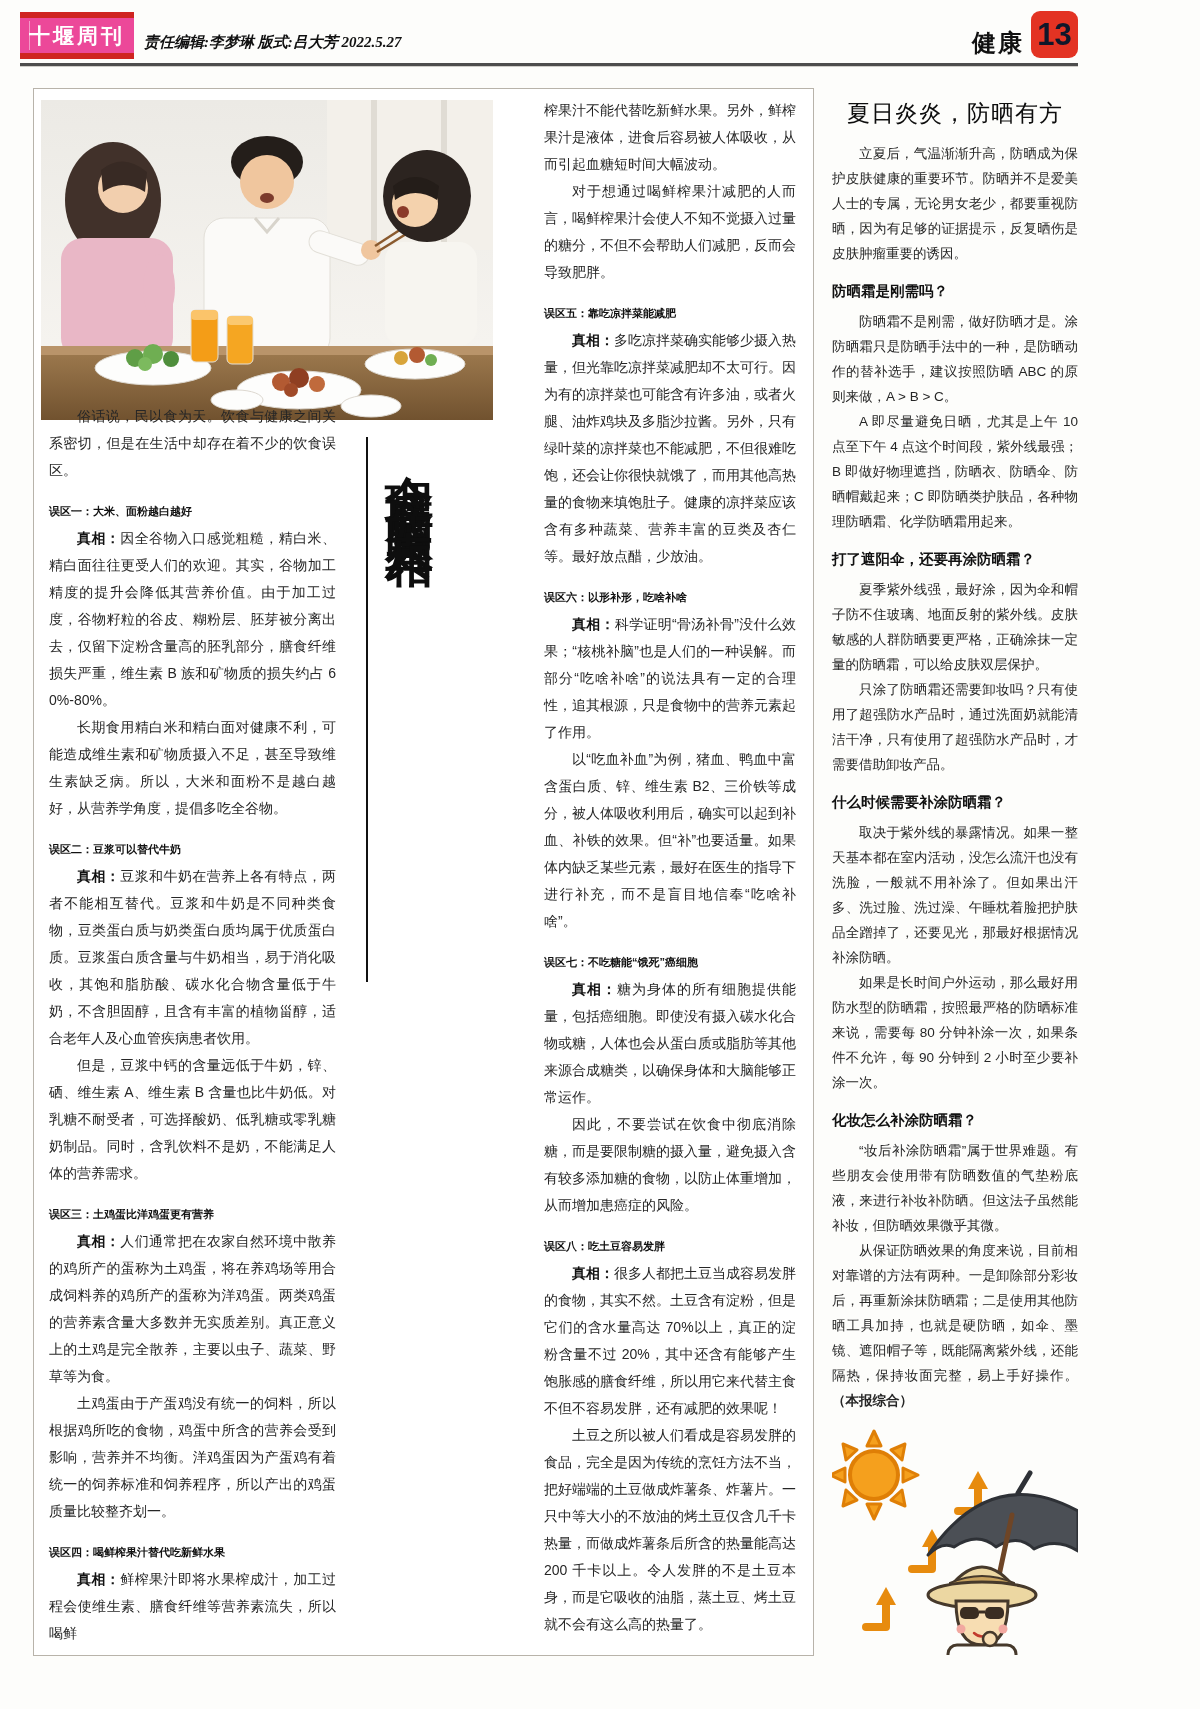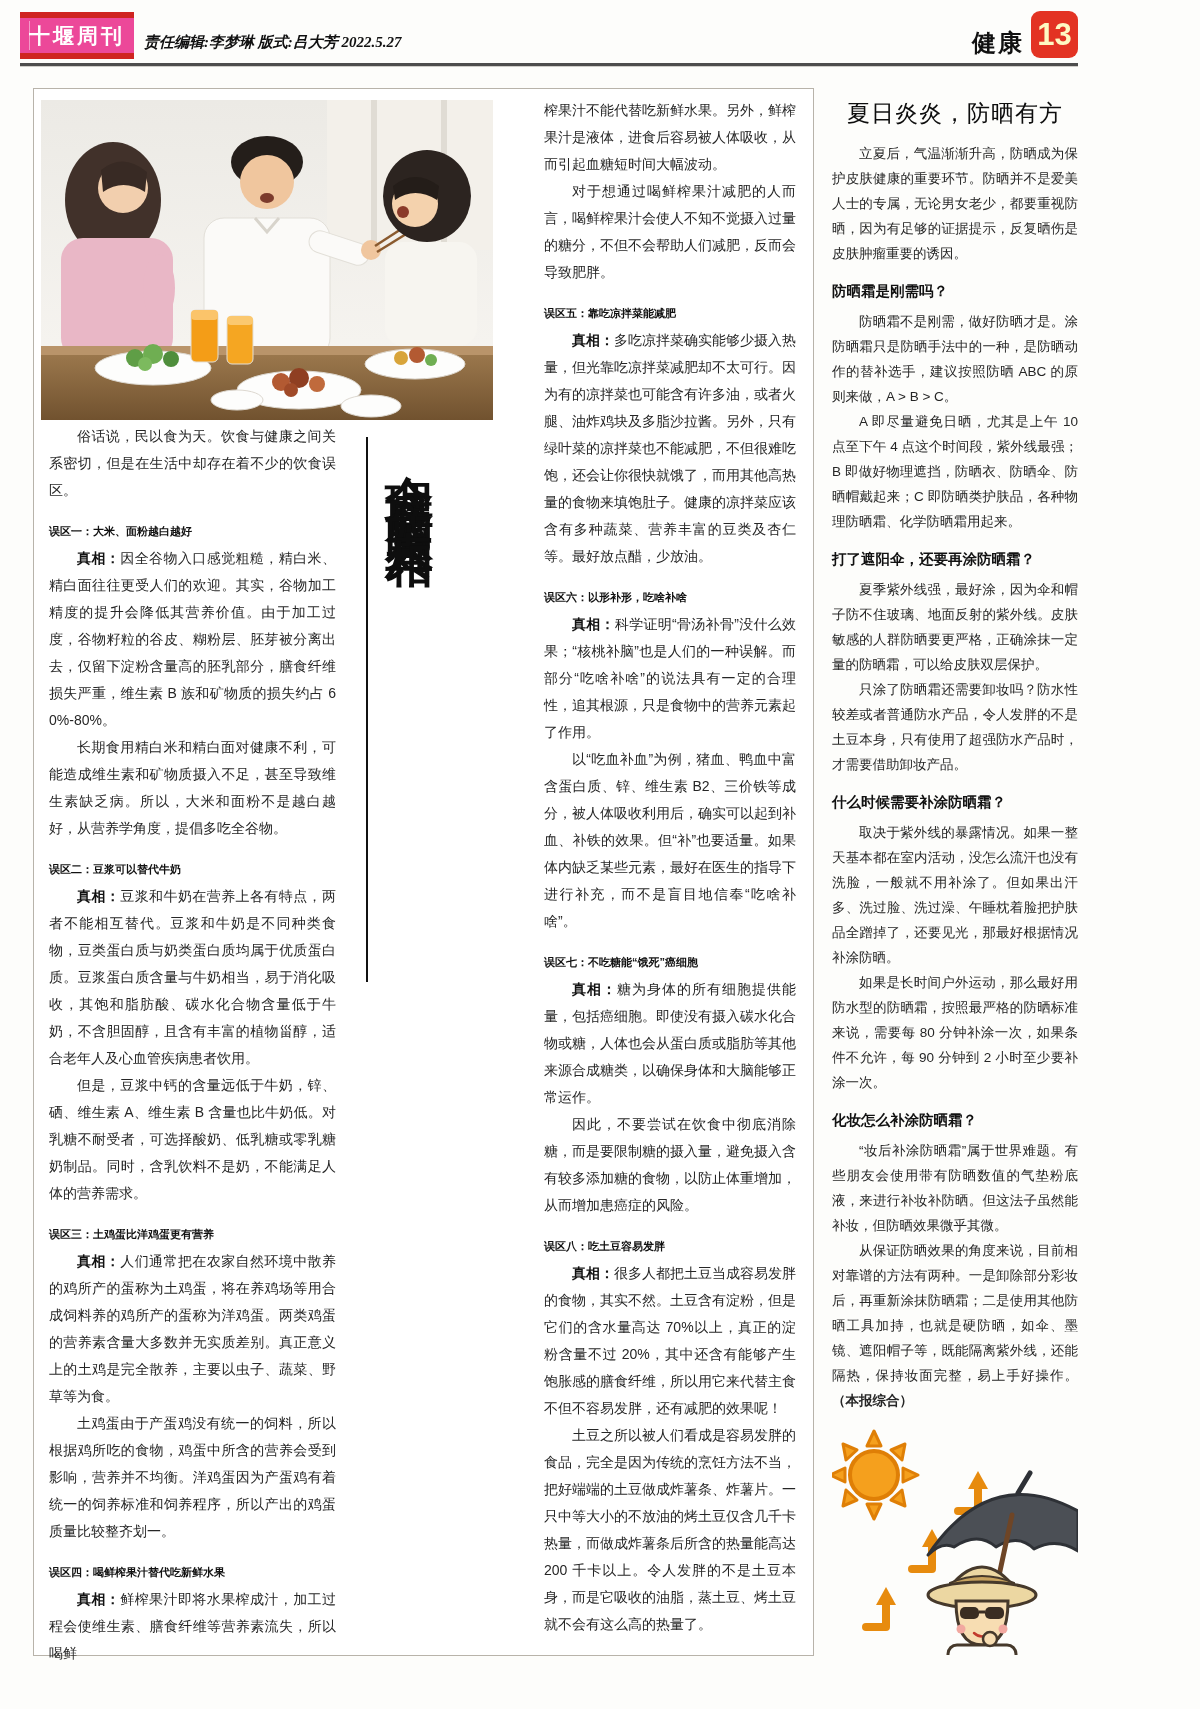--- a/index.html
+++ b/index.html
@@ -11,28 +11,28 @@
   .page{position:relative;width:1200px;height:1709px;overflow:hidden;background:#fdfdfb;}
 
   
   .masthead-box{position:absolute;left:20px;top:12px;width:114px;height:47px;}
   .mast-band{height:6px;background:#cf2420;}
   .mast-core{height:35px;background:#ec4899;display:flex;align-items:center;justify-content:center;position:relative;}
   .mast-core .paper-name{color:#fff;font-family:"Liberation Serif",serif;font-weight:900;font-size:21px;letter-spacing:3px;white-space:nowrap;}
   .mast-strip{position:absolute;left:3px;top:3px;bottom:3px;width:6px;border-right:1px solid rgba(255,255,255,.45);}
   .edition-note{position:absolute;left:144px;top:33px;font-family:"Liberation Serif",serif;font-style:italic;font-weight:700;font-size:15px;color:#111;white-space:nowrap;}
   .section-label{position:absolute;left:972px;top:27px;font-family:"Liberation Serif",serif;font-weight:900;font-size:24px;letter-spacing:2px;color:#111;}
-  .page-number-badge{position:absolute;left:1031px;top:11px;width:47px;height:47px;background:#e33323;border-radius:9px;display:flex;align-items:center;justify-content:center;color:#fef9c3;font-weight:700;font-size:31px;}
+  .page-number-badge{position:absolute;left:1031px;top:11px;width:47px;height:47px;background:#e33323;border-radius:9px;display:flex;align-items:center;justify-content:center;color:#0f172a;font-weight:700;font-size:31px;}
   .header-rule{position:absolute;left:20px;top:63px;width:1058px;height:3px;background:#4d4d4d;border-bottom:1px solid #cfcdc8;}
 
   
   .main-box{position:absolute;left:33px;top:88px;width:779px;height:1566px;background:#fff;border:1px solid #b8b3aa;}
   .photo{position:absolute;left:7px;top:11px;width:452px;height:320px;overflow:hidden;background:#e8e4de;}
   .col{position:absolute;text-align:justify;}
-  .col1{left:15px;top:334px;width:287px;}
+  .col1{left:15px;top:314px;width:287px;}
   .col2{left:510px;top:8px;width:252px;}
   .bp{margin:0;font-size:14px;line-height:27px;text-indent:2em;word-break:break-all;color:#262626;}
   .bp.noindent{text-indent:0;}
   .lead{font-weight:700;color:#111;}
   .mh{margin:20px 0 6px;font-size:11px;font-weight:700;color:#111;text-indent:0;}
   .vtitle{
     position:absolute;left:332px;top:348px;height:545px;
     writing-mode:vertical-rl;
     font-family:"Liberation Serif",serif;font-weight:900;font-size:48px;letter-spacing:8px;
     color:#0e0e0e;border-left:2px solid #111;padding-left:14px;line-height:1.15;
@@ -179,21 +179,21 @@
   </div>
 
   <div class="side-col">
     <h2 class="side-title">夏日炎炎，防晒有方</h2>
     <p class="sp"><span>立夏后，气温渐渐升高，防晒成为保护皮肤健康的重要环节。防晒并不是爱美人士的专属，无论男女老少，都要重视防晒，因为有足够的证据提示，反复晒伤是皮肤肿瘤重要的诱因。</span></p>
     <h4 class="sh">防晒霜是刚需吗？</h4>
     <p class="sp"><span>防晒霜不是刚需，做好防晒才是。涂防晒霜只是防晒手法中的一种，是防晒动作的替补选手，建议按照防晒 ABC 的原则来做，A &gt; B &gt; C。</span></p>
     <p class="sp"><span>A 即尽量避免日晒，尤其是上午 10 点至下午 4 点这个时间段，紫外线最强；B 即做好物理遮挡，防晒衣、防晒伞、防晒帽戴起来；C 即防晒类护肤品，各种物理防晒霜、化学防晒霜用起来。</span></p>
     <h4 class="sh">打了遮阳伞，还要再涂防晒霜？</h4>
     <p class="sp"><span>夏季紫外线强，最好涂，因为伞和帽子防不住玻璃、地面反射的紫外线。皮肤敏感的人群防晒要更严格，正确涂抹一定量的防晒霜，可以给皮肤双层保护。</span></p>
-    <p class="sp"><span>只涂了防晒霜还需要卸妆吗？防水性较差或者普通防水产品，令人发胖的不是土豆本身，只有使用了超强防水产品时，才需要借助卸妆产品。</span></p>
+    <p class="sp"><span>只涂了防晒霜还需要卸妆吗？只有使用了超强防水产品时，通过洗面奶就能清洁干净，只有使用了超强防水产品时，才需要借助卸妆产品。</span></p>
     <h4 class="sh">什么时候需要补涂防晒霜？</h4>
     <p class="sp"><span>取决于紫外线的暴露情况。如果一整天基本都在室内活动，没怎么流汗也没有洗脸，一般就不用补涂了。但如果出汗多、洗过脸、洗过澡、午睡枕着脸把护肤品全蹭掉了，还要见光，那最好根据情况补涂防晒。</span></p>
     <p class="sp"><span>如果是长时间户外运动，那么最好用防水型的防晒霜，按照最严格的防晒标准来说，需要每 80 分钟补涂一次，如果条件不允许，每 90 分钟到 2 小时至少要补涂一次。</span></p>
     <h4 class="sh">化妆怎么补涂防晒霜？</h4>
     <p class="sp"><span>“妆后补涂防晒霜”属于世界难题。有些朋友会使用带有防晒数值的气垫粉底液，来进行补妆补防晒。但这法子虽然能补妆，但防晒效果微乎其微。</span></p>
     <p class="sp"><span>从保证防晒效果的角度来说，目前相对靠谱的方法有两种。一是卸除部分彩妆后，再重新涂抹防晒霜；二是使用其他防晒工具加持，也就是硬防晒，如伞、墨镜、遮阳帽子等，既能隔离紫外线，还能隔热，保持妆面完整，易上手好操作。</span><b class="byline">（本报综合）</b></p>
 
     <div class="cartoon">
       <svg width="246" height="232" viewBox="0 0 246 232" xmlns="http://www.w3.org/2000/svg">
 

